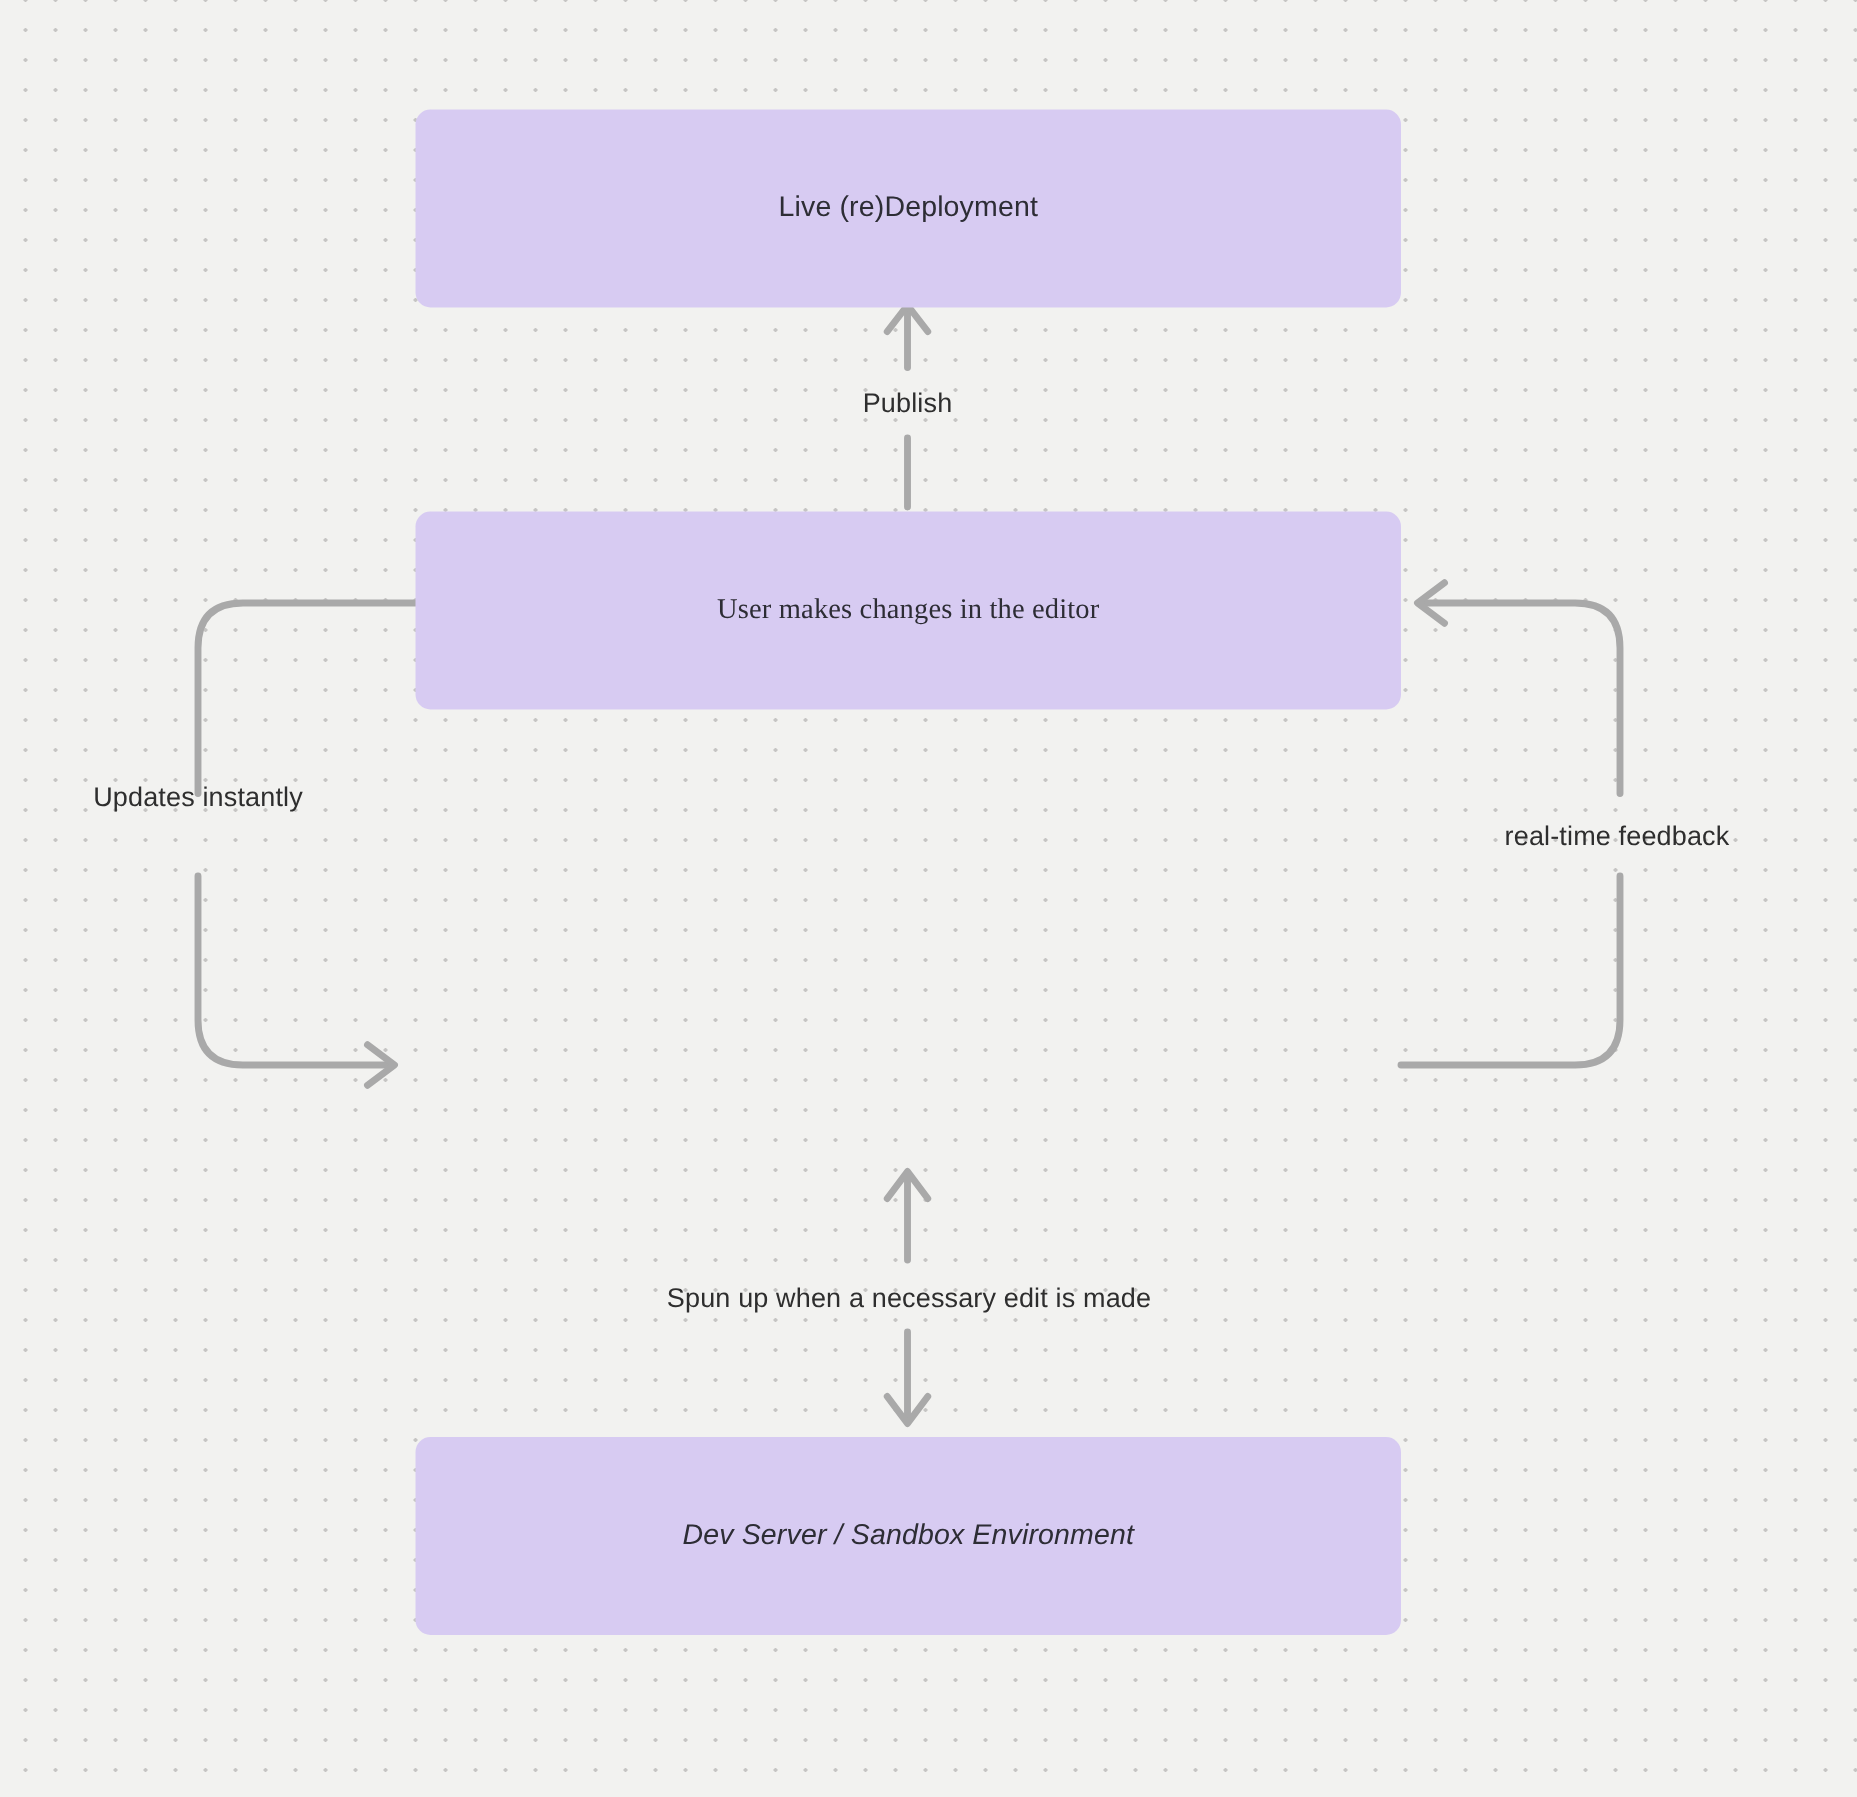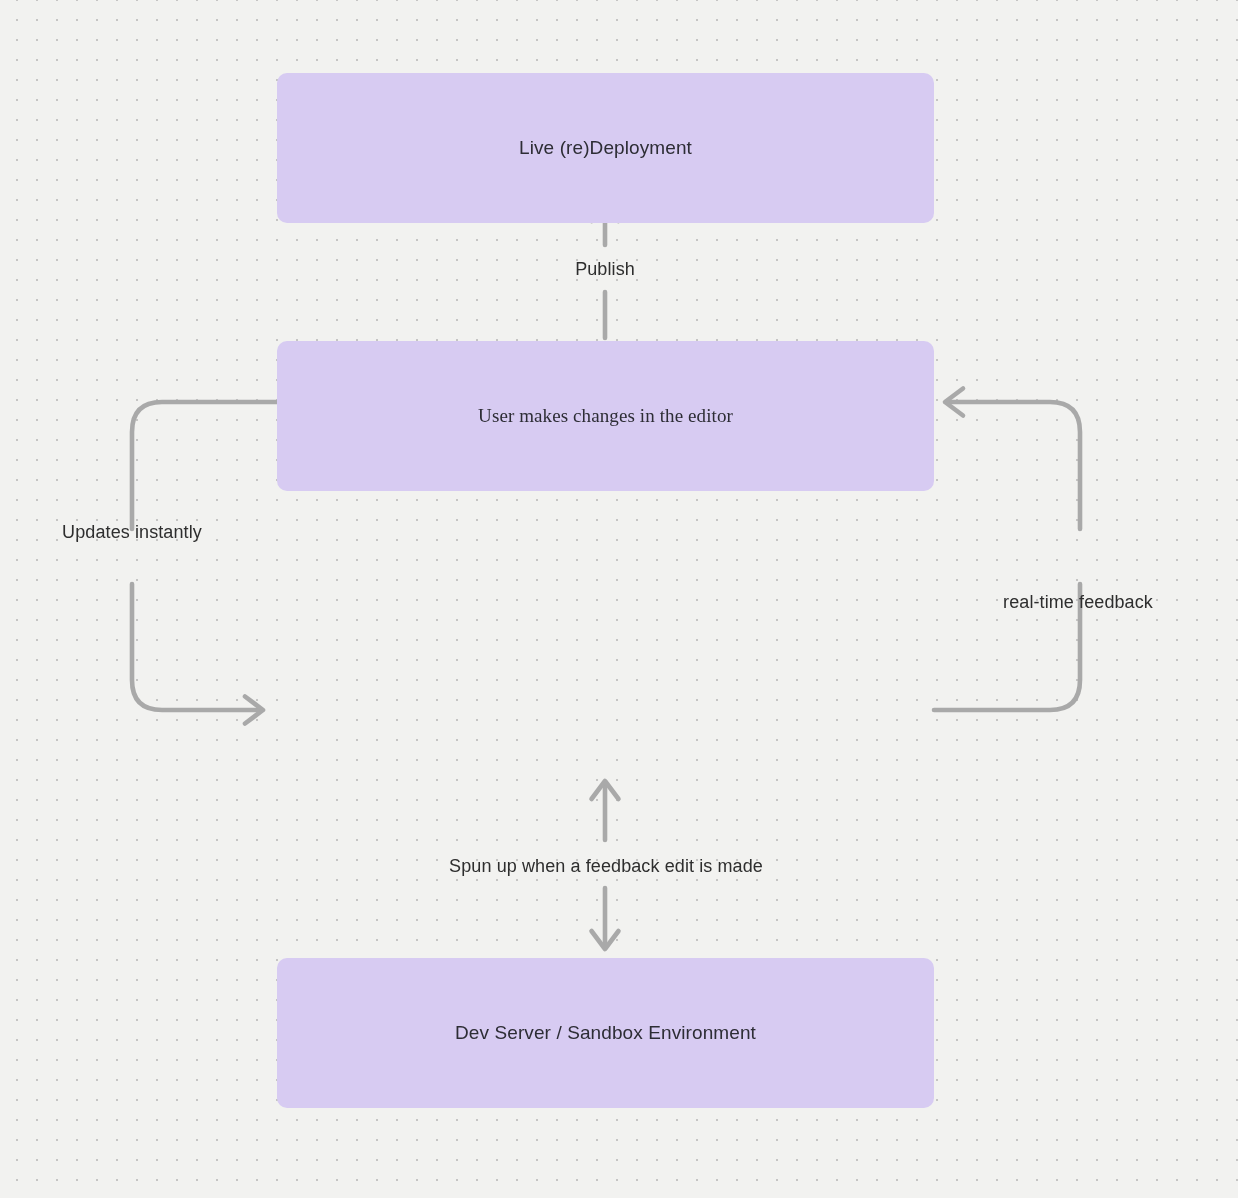--- a/index.html
+++ b/index.html
@@ -33,21 +33,21 @@
     fill:none;
     stroke:var(--arrow);
     stroke-width:4.6;
     stroke-linecap:round;
     stroke-linejoin:round;
   }
   .node{
     position:absolute;
     left:277px;
     width:657px;
-    height:150px;
+    height:132px;
     background:var(--node-fill);
     border-radius:10px;
     display:flex;
     align-items:center;
     justify-content:center;
     color:var(--node-text);
     font-size:19px;
     letter-spacing:.1px;
   }
   .edge-label{
@@ -94,22 +94,22 @@
 
   <div class="node" style="top:73px;">
     <span>Live (re)Deployment</span>
   </div>
 
   <div class="node" style="top:341px;font-family:Liberation Serif, serif;">
     <span>User makes changes in the editor</span>
   </div>
 
 
-  <div class="node" style="top:958px;">
+  <div class="node" style="top:958px;font-style:italic;">
     <span>Dev Server / Sandbox Environment</span>
   </div>
 
   <div class="edge-label" style="left:605px;top:269px;">Publish</div>
   <div class="edge-label" style="left:132px;top:532px;">Updates instantly</div>
-  <div class="edge-label" style="left:1078px;top:558px;margin-top:44px;">real-time feedback</div>
-  <div class="edge-label" style="left:606px;top:866px;">Spun up when a feedback edit is made</div>
+  <div class="edge-label" style="left:1078px;top:558px;">real-time feedback</div>
+  <div class="edge-label" style="left:606px;top:866px;">Spun up when a necessary edit is made</div>
 
 </div>
 
 </body></html>

